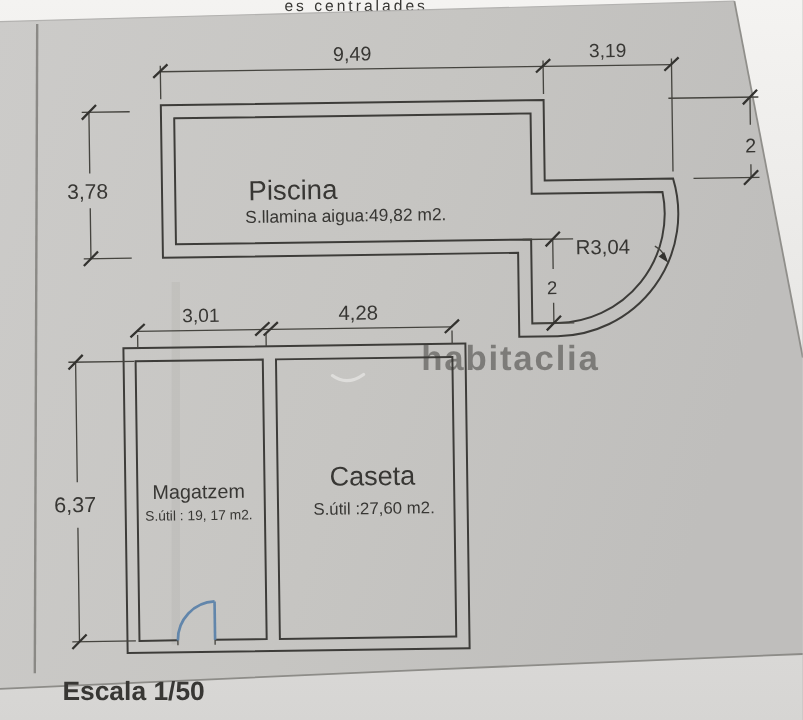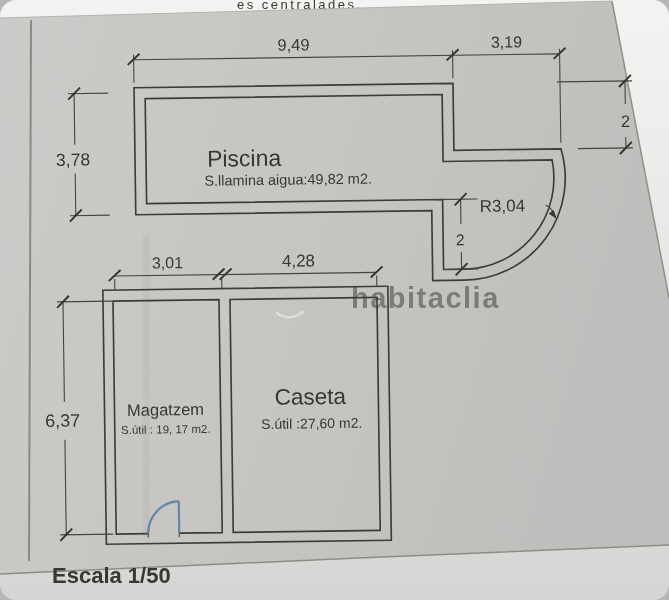--- a/index.html
+++ b/index.html
@@ -1,17 +1,17 @@
 <!DOCTYPE html>
 <html><head>
 <meta charset="utf-8">
 <style>
   html,body{margin:0;padding:0;background:#b7b6b4;}
   .stage{position:relative;width:669px;height:600px;overflow:hidden;
-         font-family:"Liberation Sans",sans-serif;border-radius:16px;}
+         font-family:"Liberation Sans",sans-serif;}
   svg{display:block;}
   .t{font-family:"Liberation Sans",sans-serif;fill:#383734;}
   .ln{stroke:#3d3c39;fill:none;stroke-width:1.65;stroke-linecap:butt;stroke-linejoin:miter;}
   .thin{stroke:#45443f;fill:none;stroke-width:1.1;}
   .tick{stroke:#33322f;fill:none;stroke-width:1.9;}
   .edge{fill:none;}
 </style>
 </head>
 <body>
 

